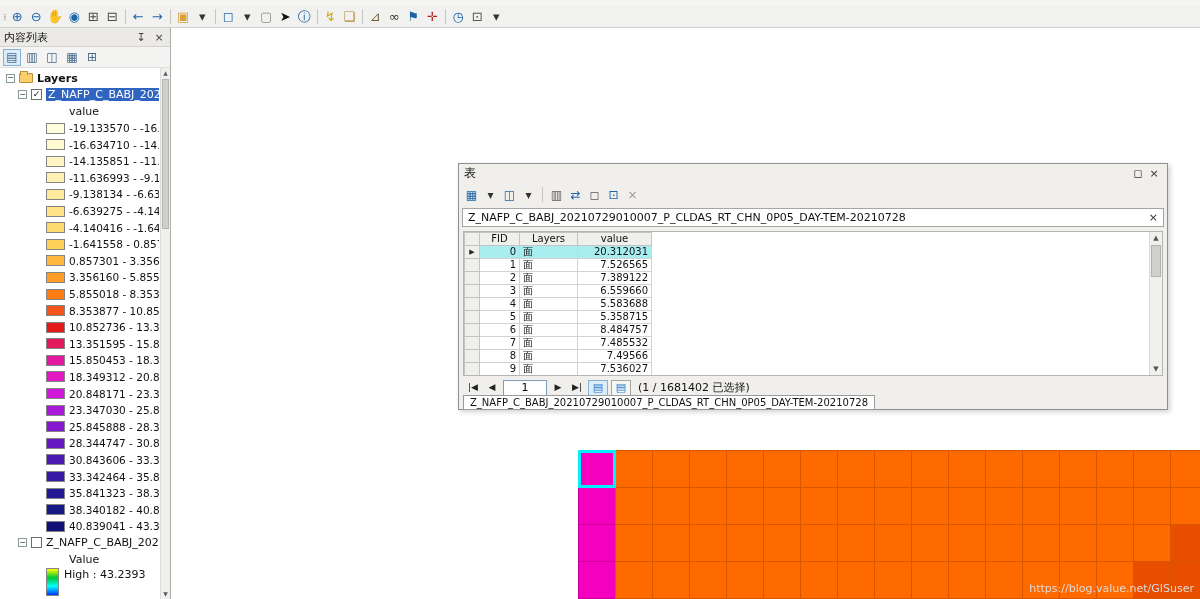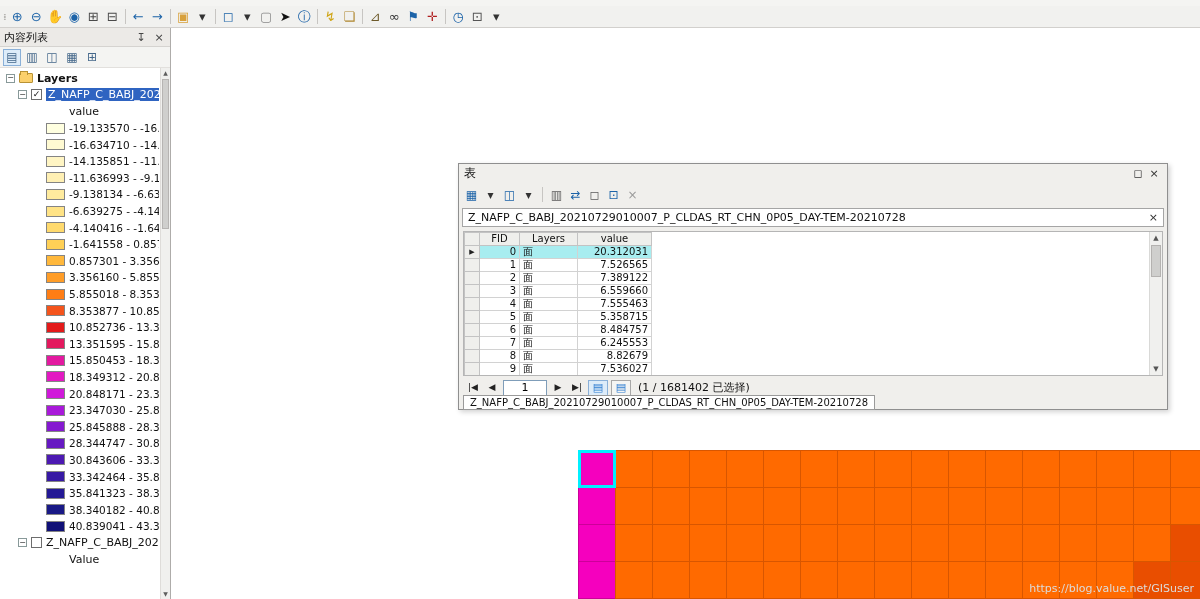--- a/index.html
+++ b/index.html
@@ -269,20 +269,24 @@
               <span class="lbl">40.839041 - 43.33</span>
             </div>
           </div>
         <div class="tree-row ind-layer">
           <span class="expander">−</span>
           <span class="cbx"></span>
           <span class="lyr-name">Z_NAFP_C_BABJ_202</span>
         </div>
         <div class="tree-row ind-field">
           <span class="lbl">Value</span>
+        </div>
+        <div class="tree-row ind-legend ramp-row">
+          <span class="ramp" style="background: linear-gradient(rgb(255, 255, 0), rgb(0, 200, 50), rgb(0, 255, 255), rgb(0, 50, 255));"></span>
+          <span class="lbl">High : 43.2393</span>
         </div>
       </div>
       <div class="toc-scroll">
         <div class="sarrow">▲</div>
         <div class="thumb"></div>
         <div class="sarrow sdown">▼</div>
       </div>
     </div>
   </div>
 
@@ -422,45 +426,45 @@
             <tr>
               <td class="rowsel"></td>
               <td class="num">3</td>
               <td>面</td>
               <td class="num">6.559660</td>
             </tr>
             <tr>
               <td class="rowsel"></td>
               <td class="num">4</td>
               <td>面</td>
-              <td class="num">7.555463</td>
+              <td class="num">5.583688</td>
             </tr>
             <tr>
               <td class="rowsel"></td>
               <td class="num">5</td>
               <td>面</td>
               <td class="num">5.358715</td>
             </tr>
             <tr>
               <td class="rowsel"></td>
               <td class="num">6</td>
               <td>面</td>
               <td class="num">8.484757</td>
             </tr>
             <tr>
               <td class="rowsel"></td>
               <td class="num">7</td>
               <td>面</td>
-              <td class="num">6.245553</td>
+              <td class="num">7.485532</td>
             </tr>
             <tr>
               <td class="rowsel"></td>
               <td class="num">8</td>
               <td>面</td>
-              <td class="num">8.82679</td>
+              <td class="num">7.49566</td>
             </tr>
             <tr>
               <td class="rowsel"></td>
               <td class="num">9</td>
               <td>面</td>
               <td class="num">7.536027</td>
             </tr>
           </tbody>
       </table>
       <div class="vscroll">

